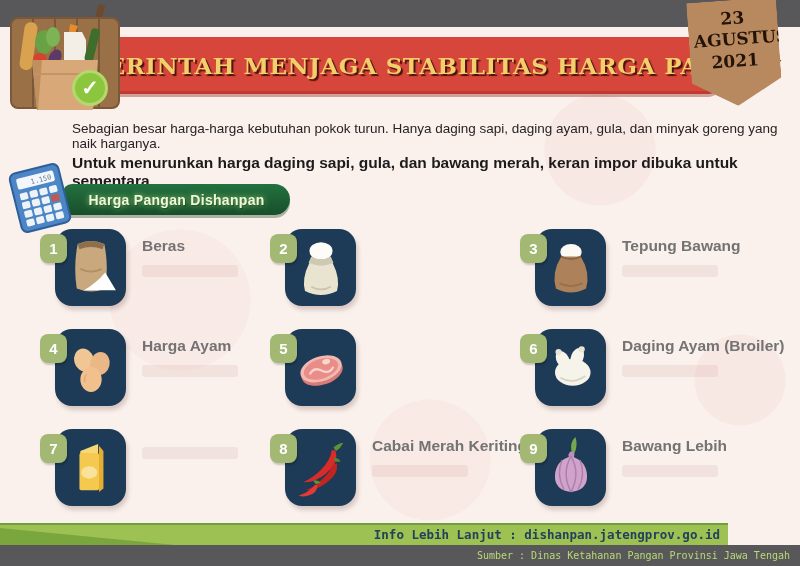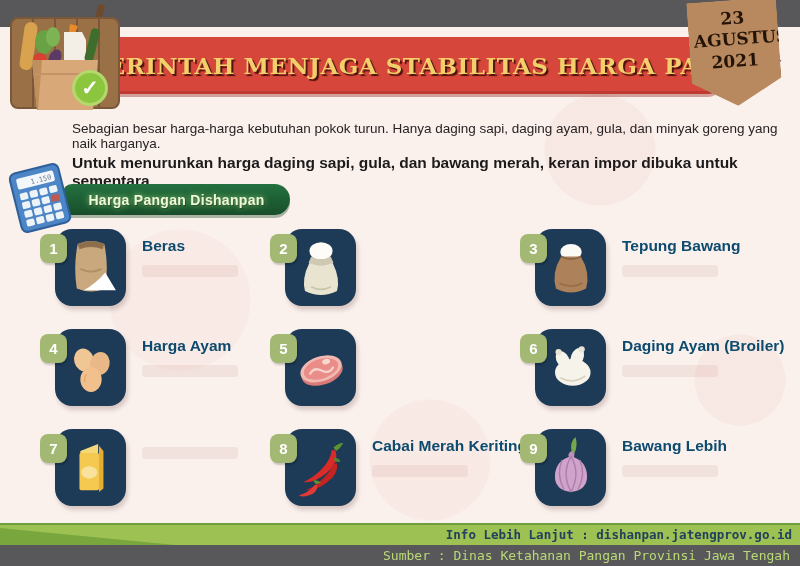--- a/index.html
+++ b/index.html
@@ -86,47 +86,47 @@
     display:flex; align-items:center; justify-content:center;
   }
   .num-badge {
     position:absolute; left:0; top:7px; width:27px; height:29px;
     background:#a3b873; border-radius:8px; z-index:2;
     color:#fff; font-weight:bold; font-size:15px;
     display:flex; align-items:center; justify-content:center;
     box-shadow:1px 2px 2px rgba(0,0,0,.2);
   }
   .item-text { padding:10px 0 0 14px; }
-  .item-label { font-size:15.5px; font-weight:bold; color:#0c4a6e; white-space:nowrap; }
+  .item-label { font-size:15.5px; font-weight:bold; color:#737373; white-space:nowrap; }
   .price-smudge {
     margin-top:10px; width:96px; height:12px; border-radius:3px;
     background:rgba(206,152,142,.16); filter:blur(.6px);
   }
 
   
   .footer-green {
-    position:absolute; left:0; bottom:21px; width:800px; height:22px;
+    position:absolute; left:0; bottom:21px; width:728px; height:22px;
     background:#9dc152; border-top:2px solid #6f9e3e;
   }
   .footer-green::before {
     content:""; position:absolute; left:0; top:3px; width:175px; height:17px;
     background:#79a73e; clip-path:polygon(0 0, 100% 100%, 0 100%);
   }
   .footer-green div {
     position:relative; text-align:right; padding-right:8px;
     font-family:"DejaVu Sans Mono", monospace; font-weight:bold;
     font-size:12.5px; line-height:19px; color:#23405c;
   }
   .footer-gray {
     position:absolute; left:0; bottom:0; width:800px; height:21px; background:#58585a;
   }
   .footer-gray div {
     text-align:right; padding-right:10px;
     font-family:"DejaVu Sans Mono", monospace;
-    font-size:13px; line-height:21px; color:#b9da75;
+    font-size:10px; line-height:21px; color:#b9da75;
   }
 </style>
 </head>
 <body>
 
 <div id="stage">
   <div class="top-bar"></div>
 
   <div class="sign-board">
     <svg width="118" height="112" viewBox="0 0 118 112">

